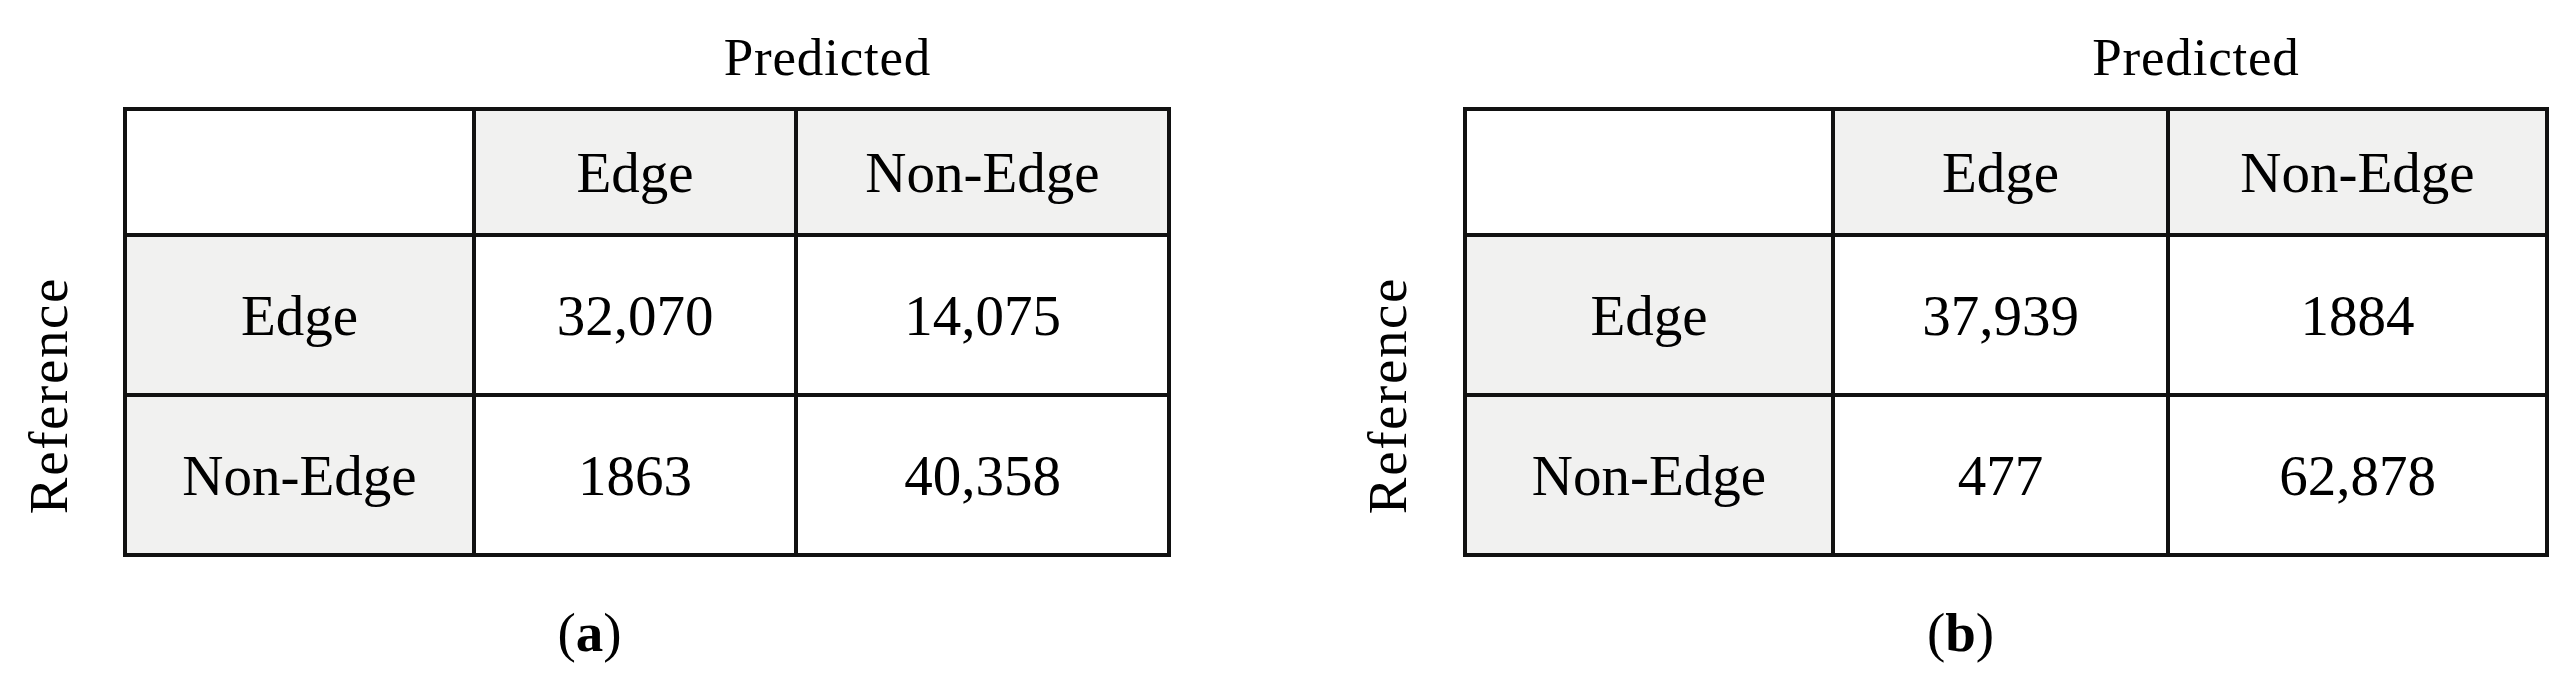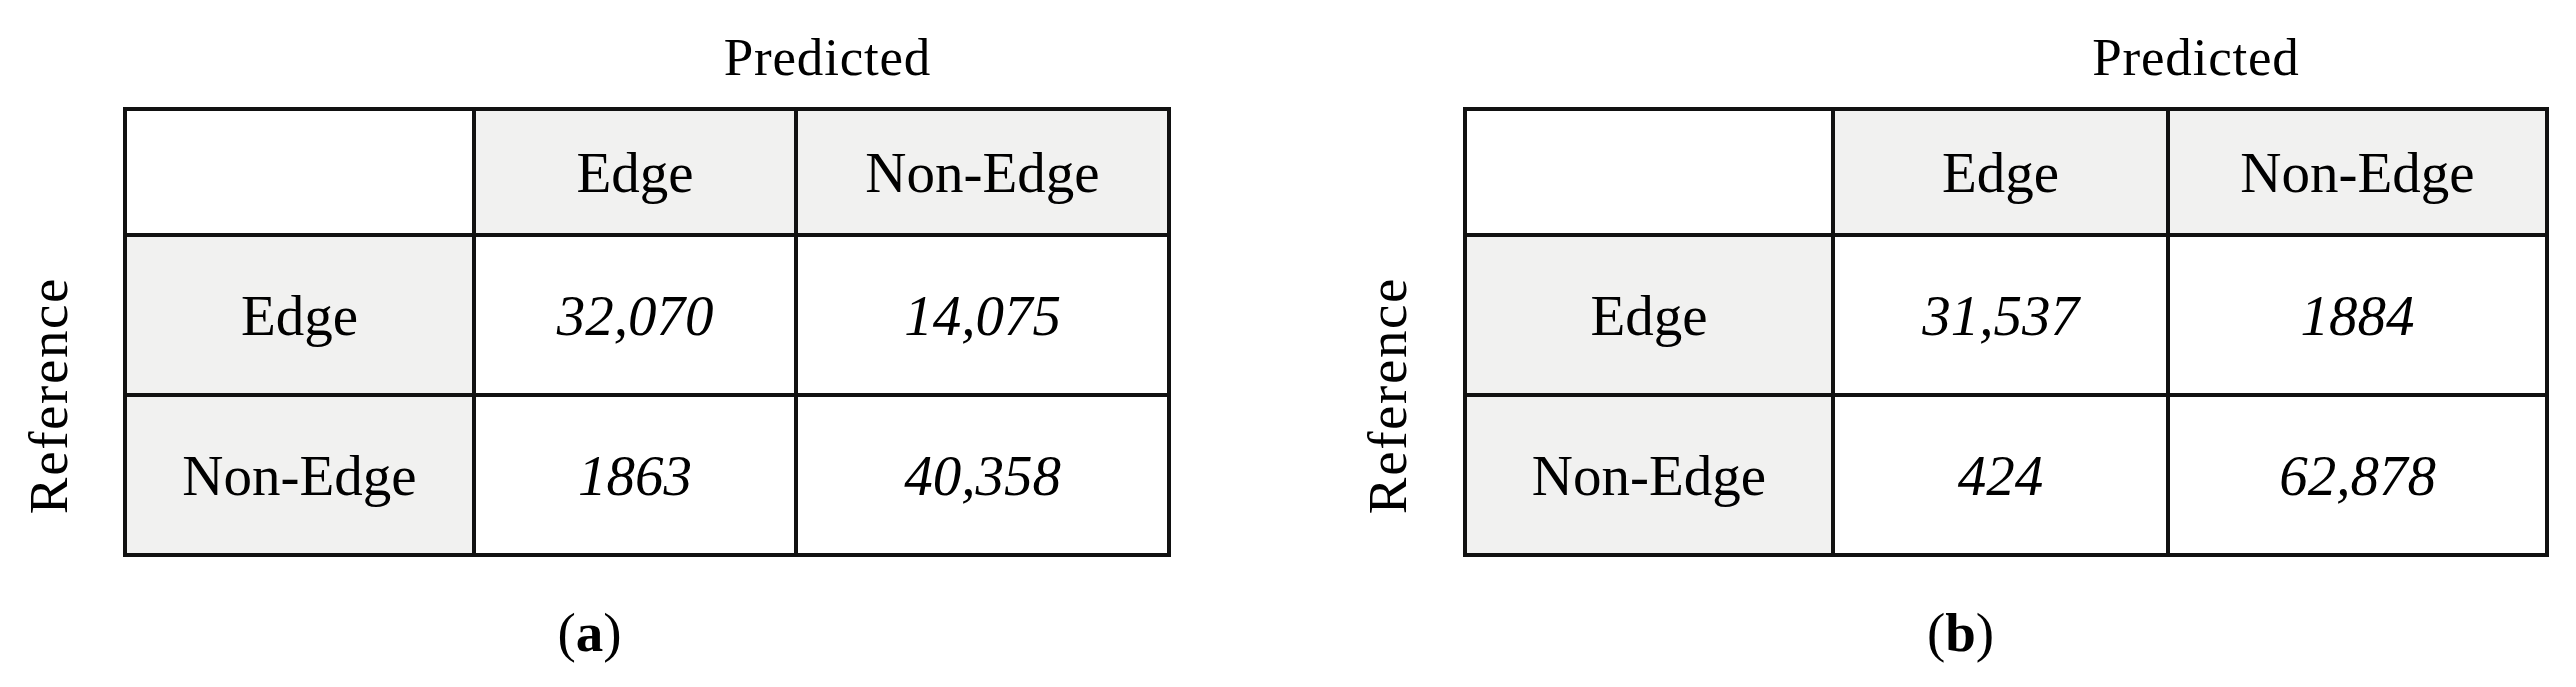--- a/index.html
+++ b/index.html
@@ -51,21 +51,21 @@
   .p-b col.c0 { width: 368px; } .p-b col.c1 { width: 335px; } .p-b col.c2 { width: 379px; }
 
   table.cm td {
     border: 4px solid var(--border);
     text-align: center; vertical-align: middle;
     font-size: 57px; white-space: nowrap;
   }
   tr.hdr-row td { height: 122px; }
   tr.data-row td { height: 156px; }
   td.hd  { background: var(--header-bg); }
-  td.val { background: var(--background); font-style: italic; }
+  td.val { background: var(--background); }
   td.ghost { border: none; background: transparent; }
 
   .caption {
     position: absolute; top: 596px; height: 73px;
     display: flex; align-items: center; justify-content: center;
     font-size: 55px;
   }
   .p-a .caption { left: 0; width: 1179px; }
   .p-b .caption { left: 83px; width: 1179px; }
   .cap-b { font-weight: bold; }
@@ -123,26 +123,26 @@
           <col class="c2">
         </colgroup>
       <tbody>
           <tr class="hdr-row">
         <td class="ghost"></td>
         <td class="hd">Edge</td>
         <td class="hd">Non-Edge</td>
       </tr>
       <tr class="data-row">
         <td class="hd">Edge</td>
-        <td class="val">31,537</td>
+        <td class="val">37,939</td>
         <td class="val">1884</td>
       </tr>
       <tr class="data-row">
         <td class="hd">Non-Edge</td>
-        <td class="val">424</td>
+        <td class="val">477</td>
         <td class="val">62,878</td>
       </tr>
     </tbody>
       </table>
     <div class="caption">
       <span>(</span>
         <span class="cap-b">b</span>
         <span>)</span>
     </div>
   </div>

